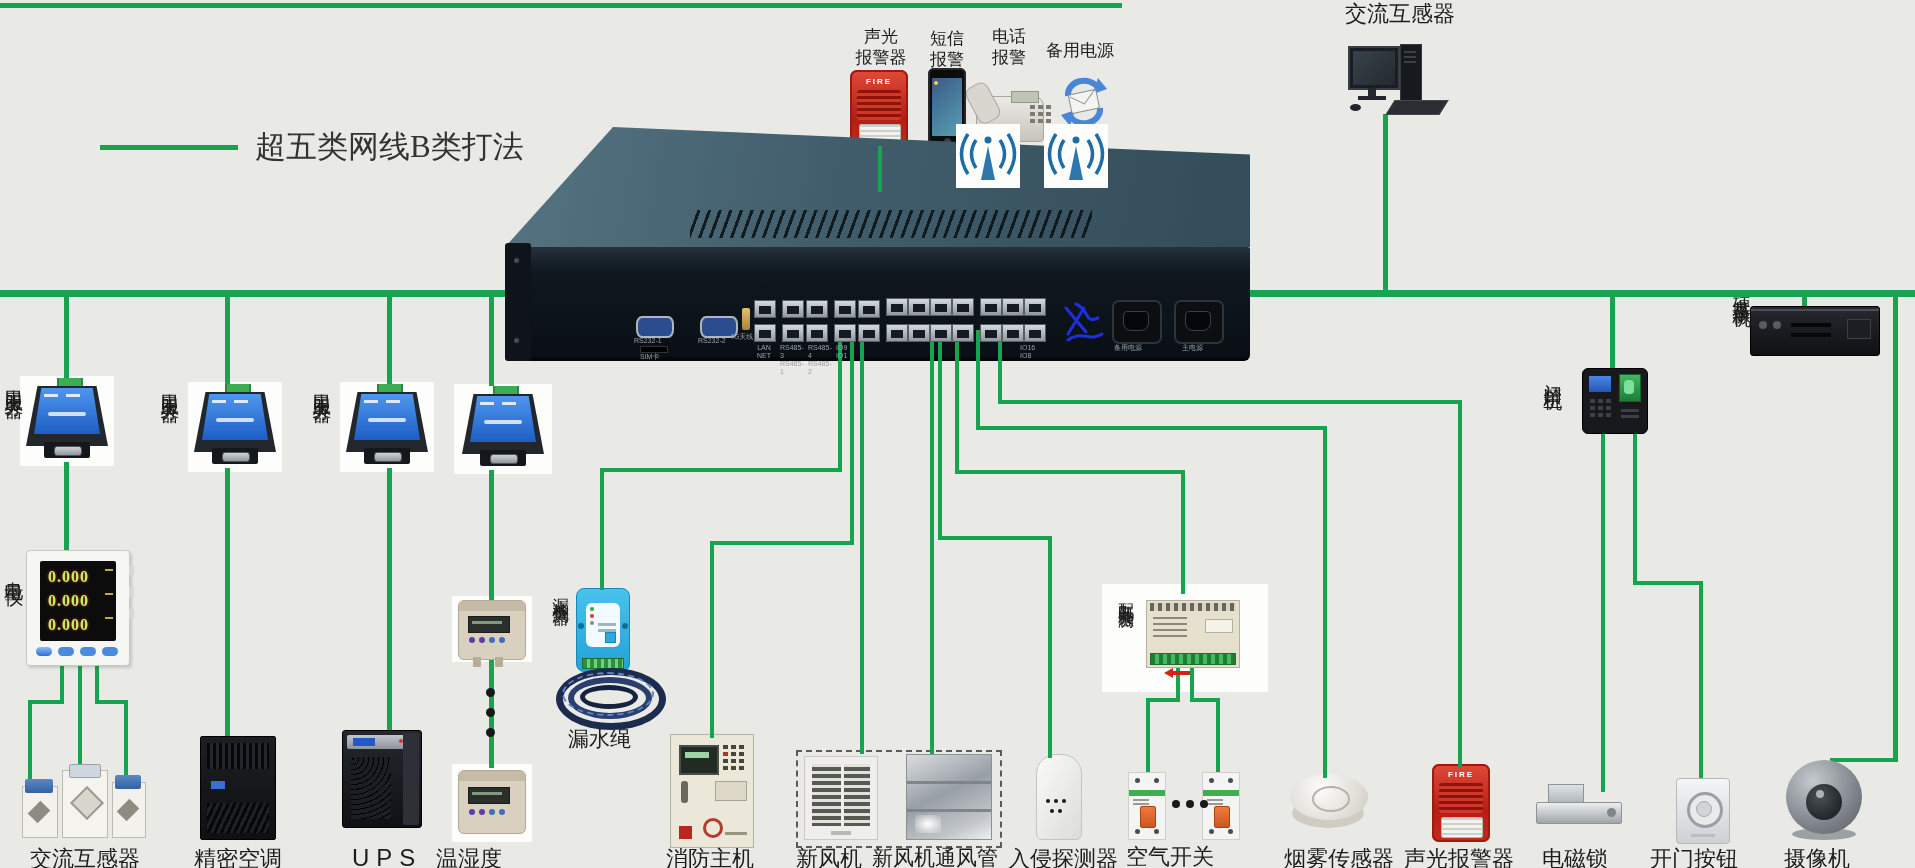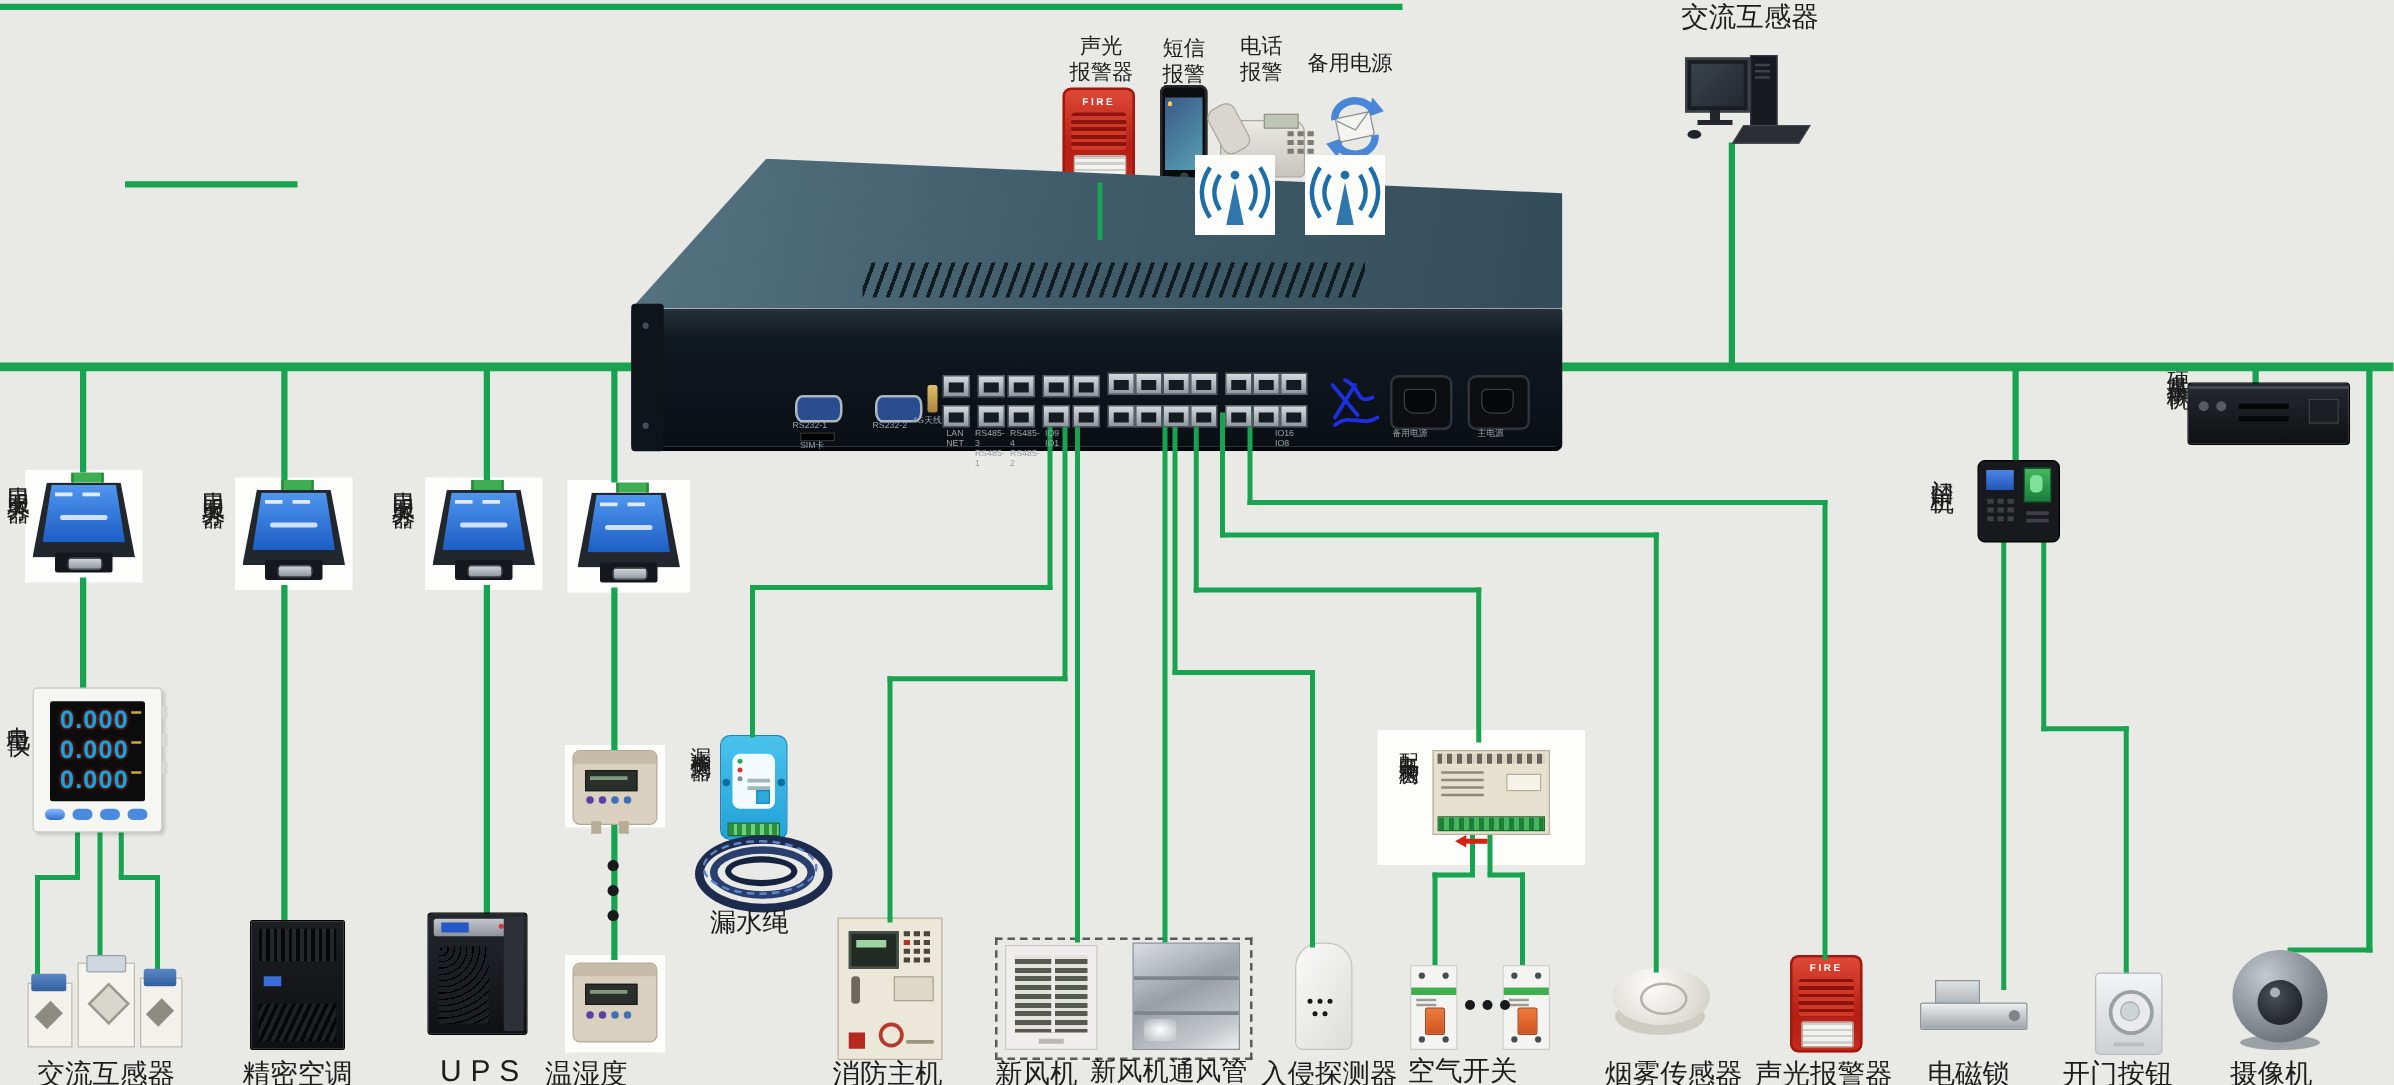--- a/index.html
+++ b/index.html
@@ -9,21 +9,21 @@
   .ln{position:absolute;background:#18a350;z-index:1;}
   .z3{z-index:3;}
   .card{position:absolute;background:#fdfdfc;z-index:1;}
   .lb{position:absolute;z-index:4;color:#1d1d1d;line-height:1.25;}
   .vlb{writing-mode:vertical-rl;text-orientation:upright;letter-spacing:3px;}
   .dev{position:absolute;z-index:2;}
   .rj{position:absolute;width:20px;height:16px;background:linear-gradient(#d6dade,#8f979e);
       border:1px solid #565e66;z-index:3;}
   .rj::after{content:"";position:absolute;left:4px;top:5px;right:4px;bottom:3px;background:#161b21;}
   .tiny{position:absolute;font-size:7px;color:#98a2aa;z-index:4;white-space:pre;line-height:1.15;}
-  .seg{font-family:Liberation Sans, sans-serif;font-weight:bold;color:#0ea5e9;font-size:20px;
+  .seg{font-family:Liberation Serif, serif;font-weight:bold;color:#bef264;font-size:16px;
        letter-spacing:1px;text-shadow:0 0 3px rgba(255,70,30,.85);line-height:23px;}
   .dot{position:absolute;width:9px;height:9px;border-radius:50%;background:#17191b;z-index:3;}
   .screw{position:absolute;width:5px;height:5px;border-radius:50%;background:#464d54;z-index:4;}
 </style>
 </head>
 <body>
 
 <div id="canvas">
 
   <div class="card" style="left:20px;top:376px;width:94px;height:90px;"></div>
@@ -89,20 +89,21 @@
   <i class="ln" style="left:1146px;top:698px;width:34px;height:4px;"></i>
   <i class="ln" style="left:1190px;top:698px;width:30px;height:4px;"></i>
   <i class="ln" style="left:1146px;top:698px;width:4px;height:76px;"></i>
   <i class="ln" style="left:1216px;top:698px;width:4px;height:76px;"></i>
 
   <i class="ln" style="left:1601px;top:430px;width:4px;height:362px;"></i>
   <i class="ln" style="left:1633px;top:430px;width:4px;height:155px;"></i>
   <i class="ln" style="left:1633px;top:581px;width:70px;height:4px;"></i>
   <i class="ln" style="left:1699px;top:581px;width:4px;height:206px;"></i>
 
+  <div class="lb" style="left:255px;top:128px;font-family:'Liberation Serif',serif;font-size:31px;color:#333;">超五类网线B类打法</div>
   <div class="lb" style="left:1345px;top:0;font-size:22px;">交流互感器</div>
 
   <div class="lb" style="left:836px;top:26px;width:90px;text-align:center;font-size:17px;">
     <span>声光</span><br>
     <span>报警器</span>
   </div>
   <div class="lb" style="left:916px;top:28px;width:62px;text-align:center;font-size:17px;">
     <span>短信</span><br>
     <span>报警</span>
   </div>

